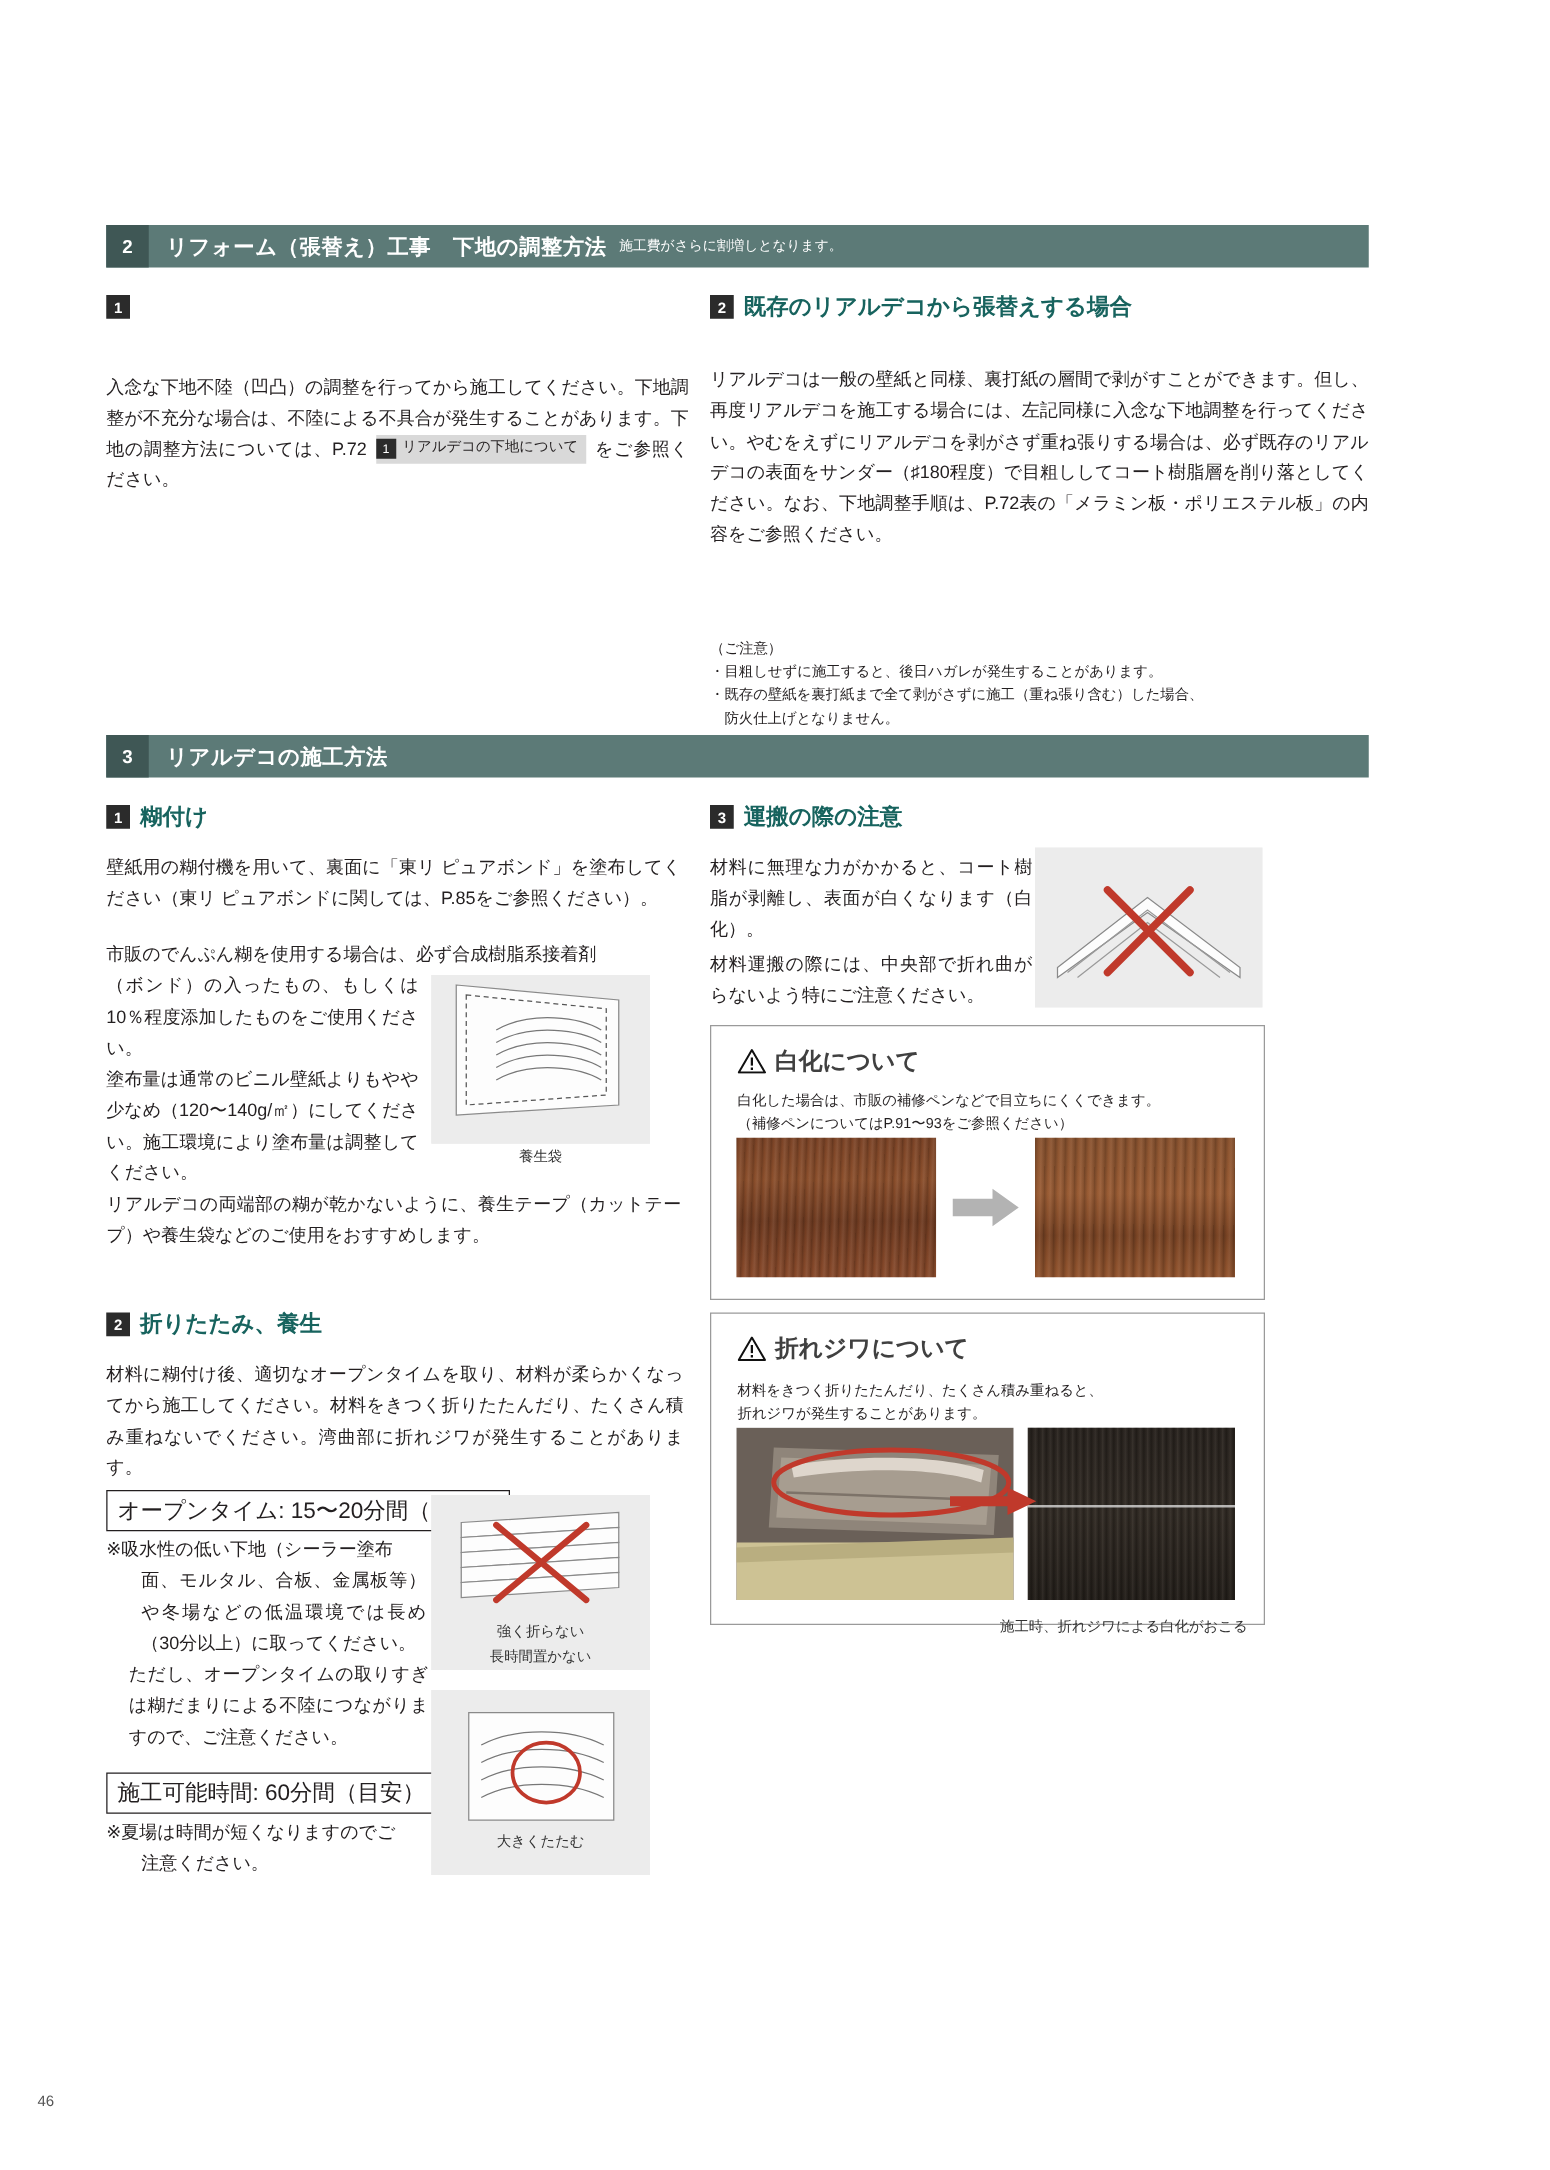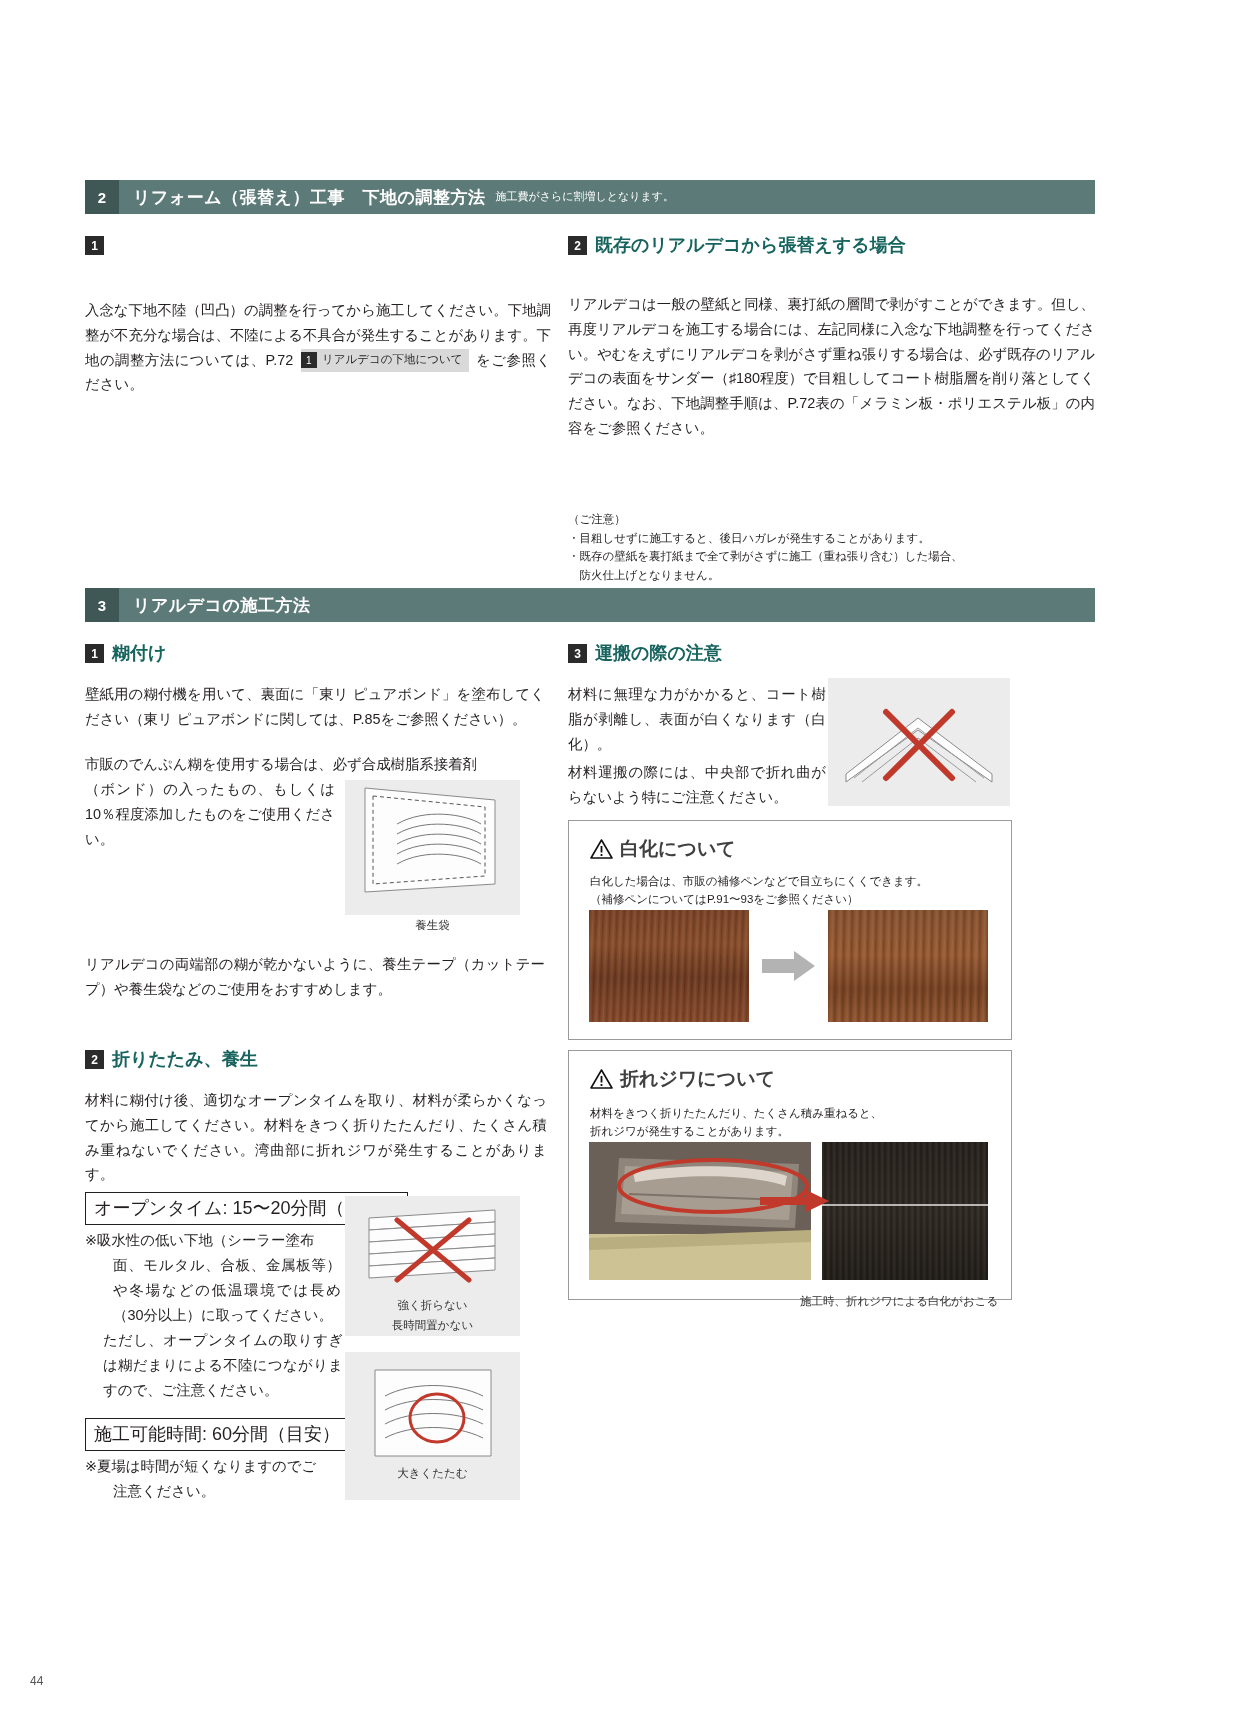--- a/index.html
+++ b/index.html
@@ -177,20 +177,21 @@
   </div>
 
   <div class="sub-h" style="left:85px;top:640px;width:400px;">
     <div class="sub-num">1</div>
     <div class="sub-txt">糊付け</div>
   </div>
 
   <div class="body-txt" style="left:85px;top:682px;width:460px;">壁紙用の糊付機を用いて、裏面に「東リ ピュアボンド」を塗布してください（東リ ピュアボンドに関しては、P.85をご参照ください）。</div>
   <div class="body-txt" style="left:85px;top:752px;width:460px;">市販のでんぷん糊を使用する場合は、必ず合成樹脂系接着剤</div>
   <div class="body-txt" style="left:85px;top:777px;width:250px;">（ボンド）の入ったもの、もしくは10％程度添加したものをご使用ください。</div>
+  <div class="body-txt" style="left:85px;top:852px;width:250px;">塗布量は通常のビニル壁紙よりもやや少なめ（120〜140g/㎡）にしてください。施工環境により塗布量は調整してください。</div>
   <div class="body-txt" style="left:85px;top:952px;width:460px;">リアルデコの両端部の糊が乾かないように、養生テープ（カットテープ）や養生袋などのご使用をおすすめします。</div>
 
   <div class="fig" style="left:345px;top:780px;width:175px;height:135px;">
     <svg width="175" height="135" viewBox="0 0 175 135">
       <rect x="0" y="0" width="175" height="135" fill="#ececec"></rect>
       <path d="M20 8 L150 20 L150 104 L20 112 Z" fill="#fdfdfd" stroke="#8a8a8a" stroke-width="1"></path>
       <path d="M28 16 L140 27 L140 96 L28 104 Z" fill="none" stroke="#555" stroke-width="1" stroke-dasharray="4 3"></path>
       <path d="M52 44 C80 28,120 34,136 44" fill="none" stroke="#777" stroke-width="1"></path>
       <path d="M52 54 C80 38,120 44,136 54" fill="none" stroke="#777" stroke-width="1"></path>
       <path d="M52 64 C80 48,120 54,136 64" fill="none" stroke="#777" stroke-width="1"></path>
@@ -325,15 +326,15 @@
       <div style="position:absolute;left:0;top:62px;width:100%;height:2px;background:rgba(230,230,230,0.75);"></div>
     </div>
   </div>
   <div style="position:absolute;left:760px;top:1188px;">
     <svg width="70" height="26" viewBox="0 0 70 26">
       <path d="M0 9 L46 9 L46 2 L69 13 L46 24 L46 17 L0 17 Z" fill="#c0392b"></path>
     </svg>
   </div>
   <div class="fig-cap" style="left:800px;top:1294px;width:210px;text-align:left;">施工時、折れジワによる白化がおこる</div>
 
-  <div class="pageno">44</div>
+  <div class="pageno">46</div>
 
 </div>
 
 </body></html>

